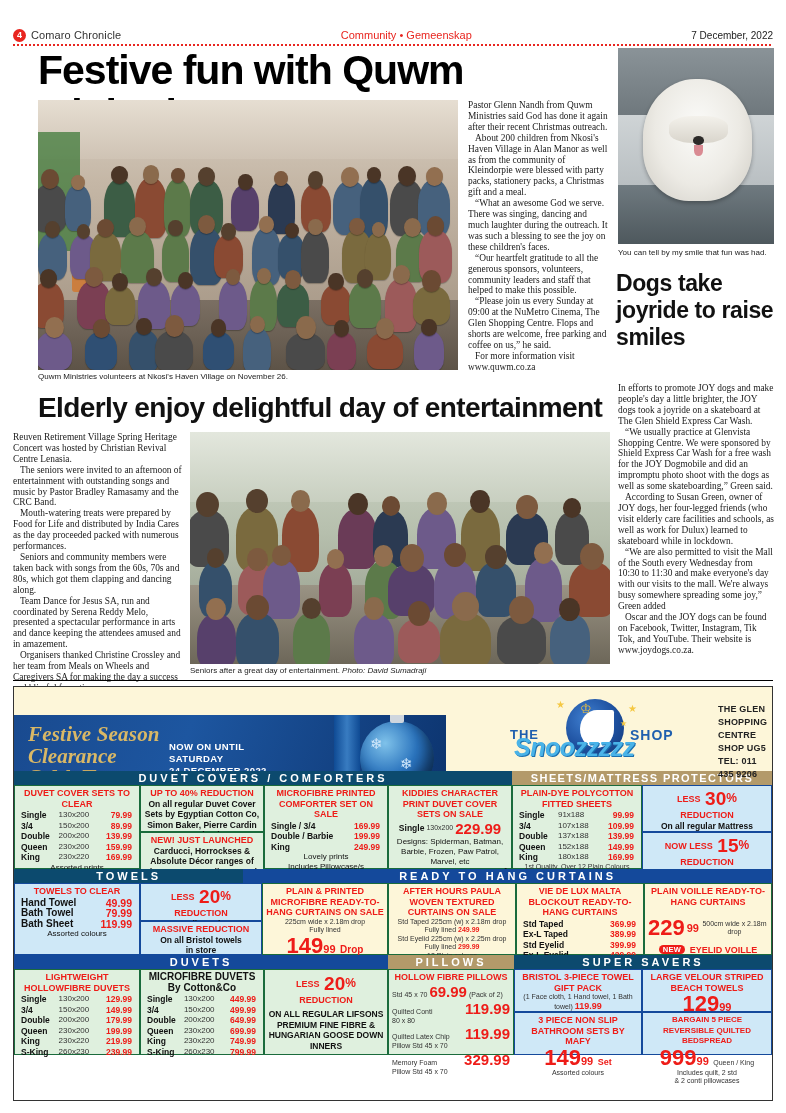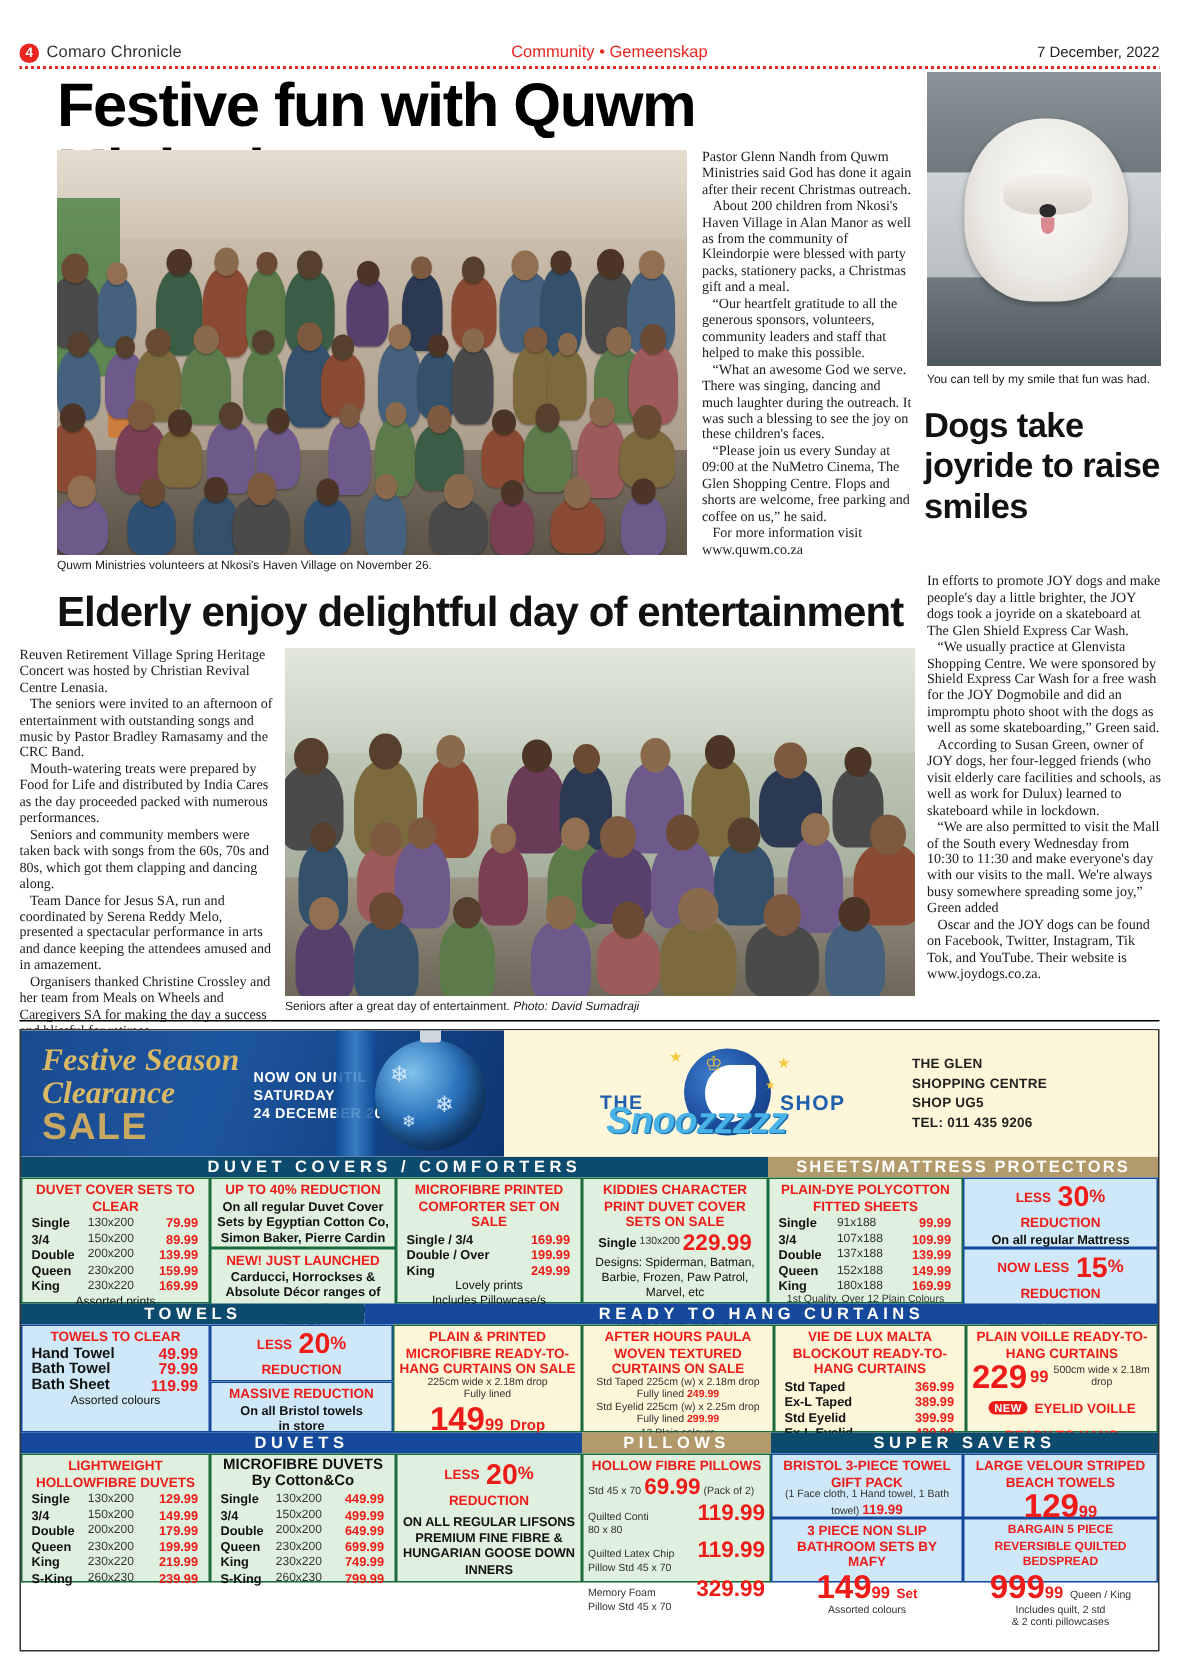--- a/index.html
+++ b/index.html
@@ -188,22 +188,22 @@
 
   
   .advert {
     position:absolute; left:13px; top:686px; width:760px; height:415px;
     border:1px solid #333; background:#fff;
     font-family:"Liberation Sans", sans-serif;
   }
   
   .ad-banner { position:relative; height:84px; display:flex; background:#fdf6d9; }
   .ban-blue {
-    width:322px; background:linear-gradient(110deg,#194a8f 0%,#1d56a0 40%,#0d3570 100%);
-    position:relative; overflow:hidden; flex:0 0 auto;
+    width:432px; background:linear-gradient(110deg,#194a8f 0%,#1d56a0 40%,#0d3570 100%);
+    position:relative; overflow:hidden; flex:0 0 auto;margin-top:28px;
   }
   .ban-txt { position:absolute; left:14px; top:8px; }
   .ban-l1 { font-family:"Liberation Serif", serif; font-style:italic; font-weight:bold;
     font-size:21px; color:#d9b866; line-height:22px; letter-spacing:.2px;}
   .ban-l2 { font-family:"Liberation Serif", serif; font-style:italic; font-weight:bold;
     font-size:21px; color:#d9b866; line-height:22px;}
   .ban-l3 { font-weight:bold; font-size:25px; color:#c9a961; line-height:25px; letter-spacing:1px;}
   .ban-right { position:absolute; left:155px; top:26px; }
   .ban-right div { font-size:9.5px; font-weight:bold; color:#fff; line-height:12px; letter-spacing:.4px;}
   .ban-bauble {
@@ -404,22 +404,22 @@
         <span style="left: 337.721px; top: 218.013px; width: 18.4375px; height: 20.65px; border-radius: 50%; background: rgb(138, 106, 76);"></span>
         <span style="left: 376.374px; top: 231.131px; width: 29.6754px; height: 39.9389px; background: rgb(109, 90, 138);"></span>
         <span style="left: 383.496px; top: 218.786px; width: 15.4312px; height: 17.283px; border-radius: 50%; background: rgb(74, 53, 38);"></span>
       </div>
   </div>
   <div class="cap-group">Quwm Ministries volunteers at Nkosi's Haven Village on November 26.</div>
 
   <div class="col-a1">
     <p class="first">Pastor Glenn Nandh from Quwm Ministries said God has done it again after their recent Christmas outreach.</p>
     <p>About 200 children from Nkosi's Haven Village in Alan Manor as well as from the community of Kleindorpie were blessed with party packs, stationery packs, a Christmas gift and a meal.</p>
+    <p>“What an awesome God we serve. There was singing, dancing and much laughter during the outreach. It was such a blessing to see the joy on these children's faces.</p>
     <p>“Our heartfelt gratitude to all the generous sponsors, volunteers, community leaders and staff that helped to make this possible.</p>
-    <p>“What an awesome God we serve. There was singing, dancing and much laughter during the outreach. It was such a blessing to see the joy on these children's faces.</p>
     <p>“Please join us every Sunday at 09:00 at the NuMetro Cinema, The Glen Shopping Centre. Flops and shorts are welcome, free parking and coffee on us,” he said.</p>
     <p>For more information visit www.quwm.co.za</p>
   </div>
 
   <div class="photo-dog">
     <div class="dog-bg-top"></div>
     <div class="dog-bg-mid"></div>
     <div class="dog-bg-bot"></div>
     <div class="dog-body">
       <div class="dog-fringe"></div>
@@ -612,21 +612,21 @@
 
       <div class="cell green" style="width:124px;">
         <div class="hdr">MICROFIBRE PRINTED COMFORTER SET ON SALE</div>
         <table class="pl">
           <tbody>
               <tr>
                 <td class="n">Single / 3/4</td>
                 <td class="p">169.99</td>
               </tr>
           <tr>
-                <td class="n">Double / Over</td>
+                <td class="n">Double / Barbie</td>
                 <td class="p">199.99</td>
               </tr>
           <tr>
                 <td class="n">King</td>
                 <td class="p">249.99</td>
               </tr>
         </tbody>
           </table>
         <div class="sub">Lovely prints</div>
         <div class="sub">Includes Pillowcase/s</div>
@@ -786,21 +786,21 @@
                 <td class="p">429.99</td>
               </tr>
         </tbody>
           </table>
         <div class="tiny">5 Plain colours</div>
         <div class="tiny">Limited stock</div>
       </div>
 
       <div class="cell cream" style="width:128px;">
         <div class="hdr">PLAIN VOILLE READY-TO-HANG CURTAINS</div>
-        <div style="display:flex;align-items:center;justify-content:center;gap:2px;">
+        <div style="display:flex;align-items:center;justify-content:center;gap:2px;margin-top:10px;">
           <span class="bigprice">229</span>
             <span class="hdr" style="font-size:11px;">99</span>
           <span class="tiny">500cm wide x 2.18m drop</span>
         </div>
         <div>
           <span class="newbadge">NEW</span>
           <span class="hdr">EYELID VOILLE READY-TO-HANG CURTAINS</span>
         </div>
         <div style="display:flex;align-items:center;justify-content:center;gap:2px;">
           <span class="bigprice">249</span>

